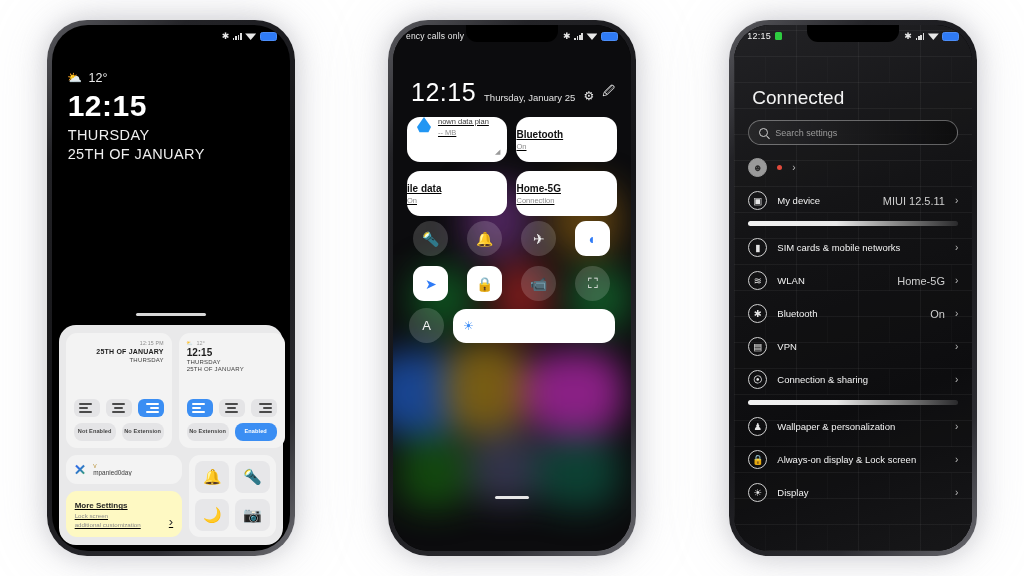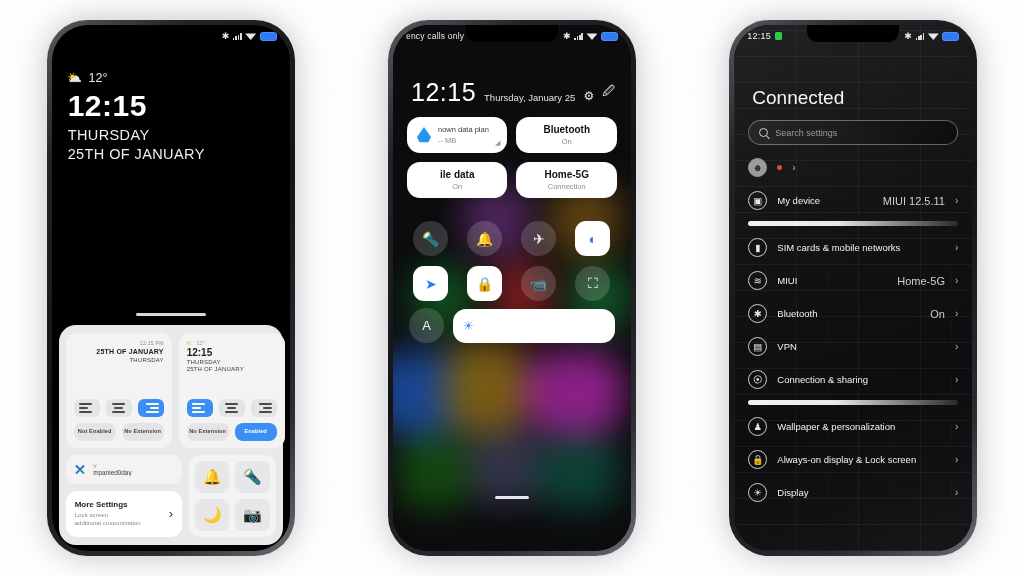--- a/index.html
+++ b/index.html
@@ -115,22 +115,22 @@
     display: flex; align-items: center; gap: 7px; overflow: hidden;
   }
   .xlogo { font-size: 15px; font-weight: 700; color: #2f6fe0; line-height: 1; flex: none;
            background: linear-gradient(135deg,#2f6fe0 40%,#37b14a 100%);
            -webkit-background-clip: text; background-clip: text; color: transparent; }
   .notif-txt { overflow: hidden; }
   .notif-l1 { font-size: 5px; color: #b48a2a; line-height: 1.2; }
   .notif-l2 { font-size: 6.4px; color: #3a3a3a; white-space: nowrap; }
 
   .more-card {
-    background: #ffffff; border-radius: 11px; padding: 8px 9px;
-    display: flex; align-items: center; justify-content: space-between; flex: 1;
+    background: #fef9c3; border-radius: 11px; padding: 8px 9px;
+    display: flex; align-items: flex-end; justify-content: space-between; flex: 1; text-decoration: underline;
   }
   .more-title { font-size: 8px; font-weight: 700; color: #1f1f1f; }
   .more-sub { font-size: 6.2px; color: #8b8b8b; line-height: 1.35; margin-top: 2px; }
   .chev { font-size: 13px; color: #2b2b2b; font-weight: 300; }
 
   .tile-grid {
     background: #f3f3f3; border-radius: 11px; padding: 6px;
     display: grid; grid-template-columns: 1fr 1fr; gap: 6px; flex: .78;
   }
   .tile {
@@ -144,22 +144,22 @@
   .blob { position: absolute; border-radius: 36%; }
 
   .p2-head { position: absolute; top: 55px; left: 18px; right: 16px; display: flex; align-items: flex-end; gap: 8px; }
   .p2-time { font-size: 25px; font-weight: 300; color: #fff; letter-spacing: .5px; line-height: 1; }
   .p2-date { font-size: 9.5px; color: #e2e2e2; padding-bottom: 2px; flex: 1; }
   .p2-ico { color: #e8e8e8; padding-bottom: 2px; }
 
   .cc-cards { position: absolute; top: 92px; left: 14px; right: 14px;
               display: grid; grid-template-columns: 1fr 1fr; gap: 9px; }
   .cc-card {
-    background: #fff; border-radius: 13px; height: 36px; position: relative;
-    display: flex; flex-direction: column; align-items: center; justify-content: center;
+    background: #fff; border-radius: 13px; height: 45px; position: relative;
+    display: flex; flex-direction: column; justify-content: center; text-decoration: underline;
   }
   .cc-card.with-ico { flex-direction: row; justify-content: flex-start; padding-left: 10px; gap: 7px; }
   .drop { width: 14px; height: 16px; background: #2196f3; flex: none;
           clip-path: polygon(50% 0, 100% 62%, 82% 96%, 18% 96%, 0 62%); }
   .cc-texts { display: flex; flex-direction: column; }
   .cc-t1 { font-size: 8.5px; font-weight: 700; color: #111; white-space: nowrap; }
   .cc-t2 { font-size: 7.5px; color: #8c8c8c; margin-top: 2px; }
   .cc-card.center .cc-t1 { font-size: 10px; }
   .cc-corner { position: absolute; right: 7px; bottom: 6px; font-size: 7px; color: #9a9a9a; }
 
@@ -502,21 +502,21 @@
           <span class="srow-ico">▮</span>
           <span class="srow-mid">
             <span class="srow-title" style="display:block">SIM cards &amp; mobile networks</span>
           </span>
           <span class="srow-chev">›</span>
         </div>
 
         <div class="srow">
           <span class="srow-ico">≋</span>
           <span class="srow-mid">
-            <span class="srow-title" style="display:block">MIUI</span>
+            <span class="srow-title" style="display:block">WLAN</span>
           </span>
           <span class="srow-val">Home-5G</span>
           <span class="srow-chev">›</span>
         </div>
 
         <div class="srow">
           <span class="srow-ico">✱</span>
           <span class="srow-mid">
             <span class="srow-title" style="display:block">Bluetooth</span>
           </span>

